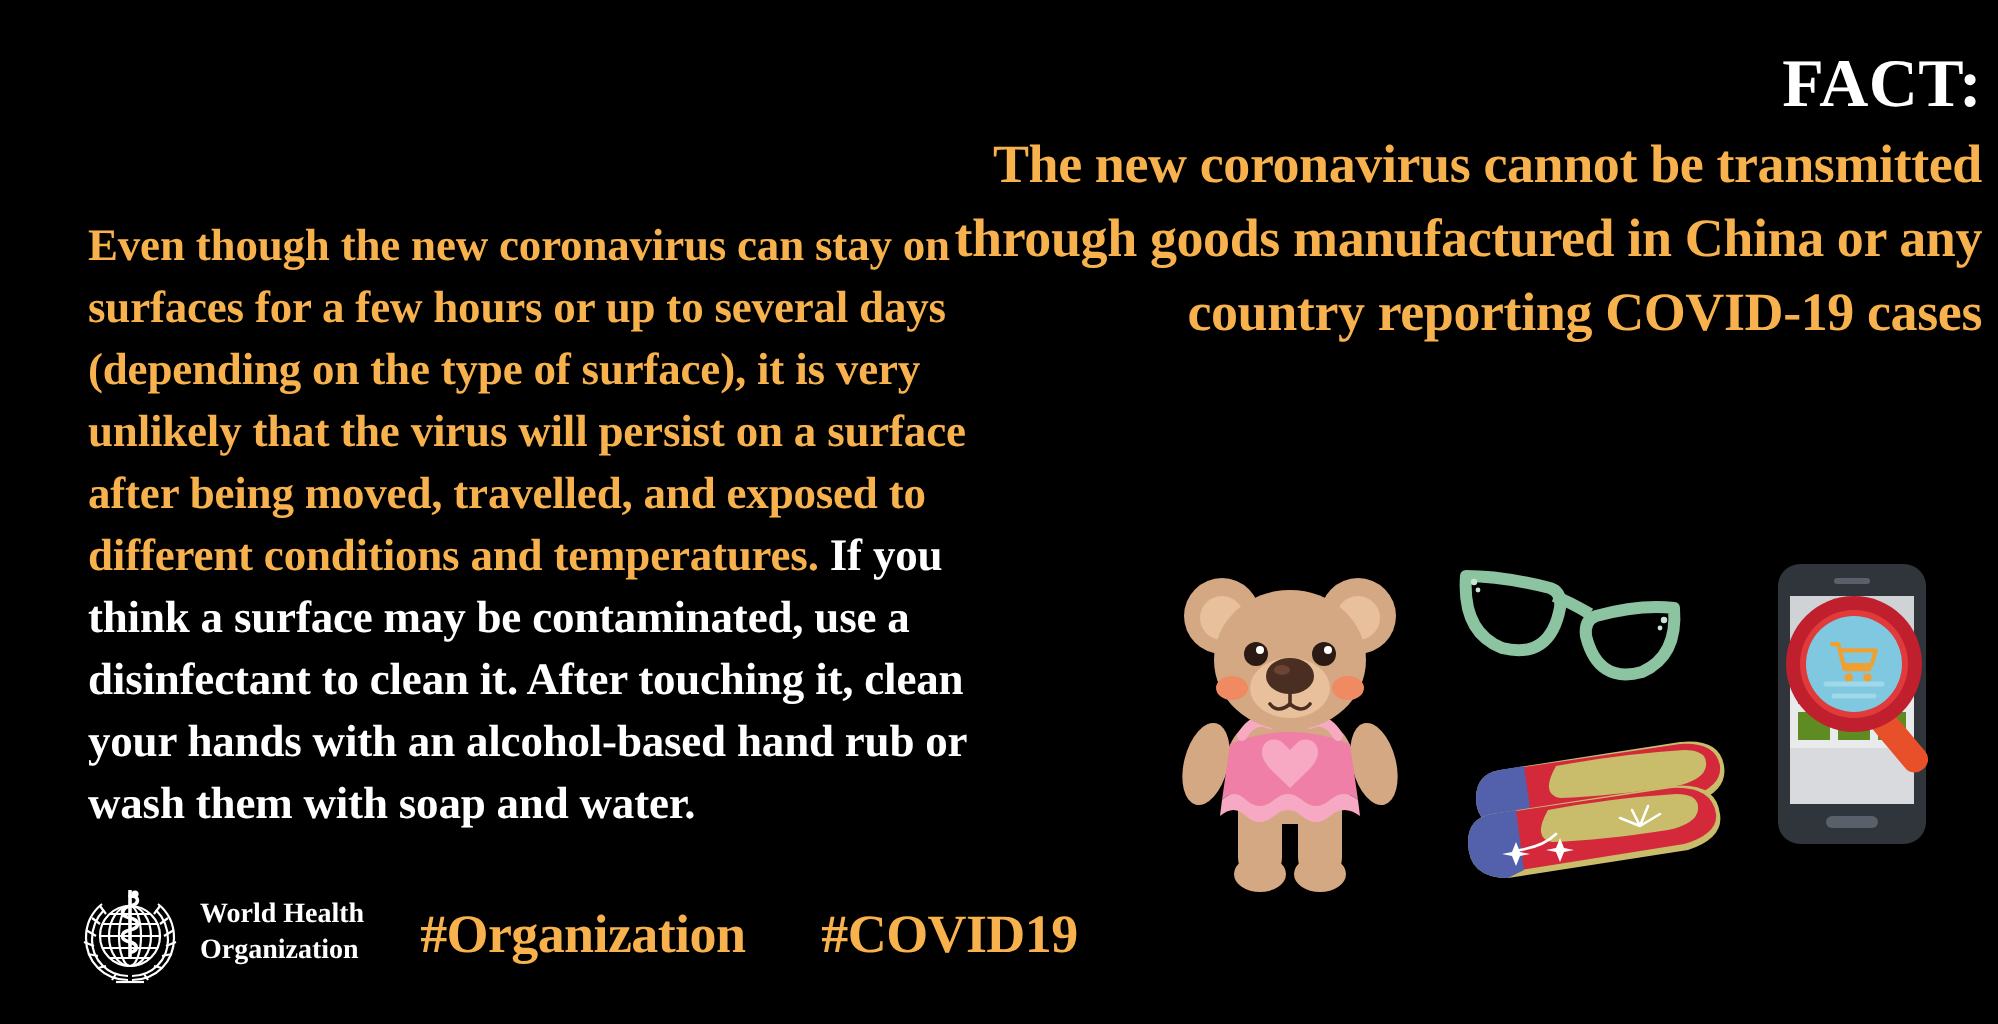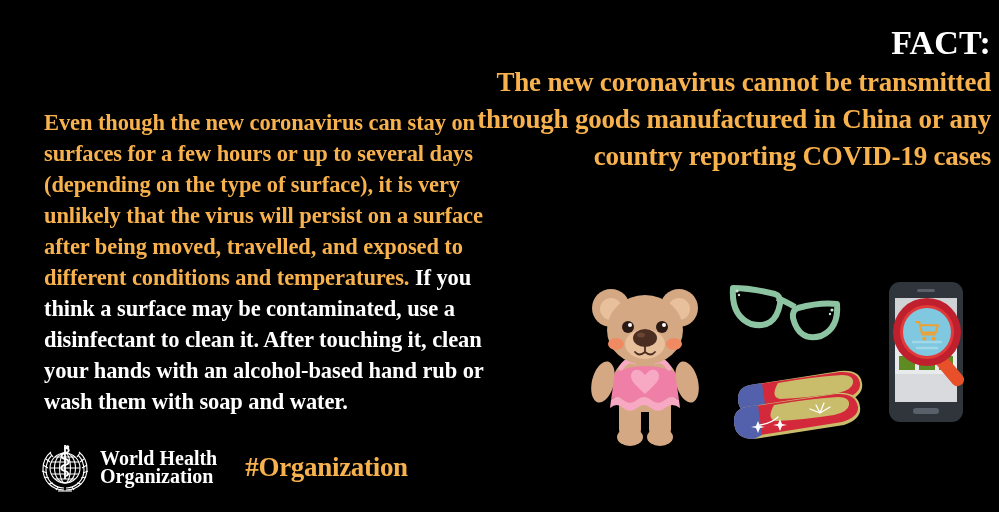--- a/index.html
+++ b/index.html
@@ -64,21 +64,21 @@
     display: flex;
     align-items: center;
   }
   #who-logo {
     display: flex;
     align-items: center;
   }
   #who-emblem { display: block; }
   #who-wordmark {
     color: #ffffff;
-    font-size: 20px;
+    font-size: 14px;
     font-weight: bold;
     line-height: 18px;
     margin-left: 8px;
     white-space: pre-line;
   }
   .hashtag {
     color: #f7b14d;
     font-size: 27px;
     font-weight: bold;
     letter-spacing: -0.3px;
@@ -141,20 +141,21 @@
         <rect x="26.1" y="5" width="1.8" height="34" fill="#ffffff"></rect>
 
         <path d="M27 8 C32 8 32 12 27 13 C22 14 22 18 27 19 C32 20 32 24 27 25 C22 26 22 30 27 31 C31 32 31 35 28 36" fill="none" stroke="#ffffff" stroke-width="1.8" stroke-linecap="round"></path>
         <circle cx="29.5" cy="7" r="1.8" fill="#ffffff"></circle>
       </svg>
       <div id="who-wordmark">World Health
 Organization</div>
     </div>
 
     <span class="hashtag" id="hashtag-coronavirus">#Organization</span>
+    <span class="hashtag" id="hashtag-covid19">#COVID19</span>
   </div>
 
   <div id="illustration">
 
     <svg class="art" id="art-teddy-bear" width="120" height="165" viewBox="0 0 120 165">
 
       <circle cx="26" cy="26" r="19" fill="#d4a882"></circle>
       <circle cx="94" cy="26" r="19" fill="#d4a882"></circle>
       <circle cx="26" cy="27" r="11" fill="#e8c09c"></circle>
       <circle cx="94" cy="27" r="11" fill="#e8c09c"></circle>

